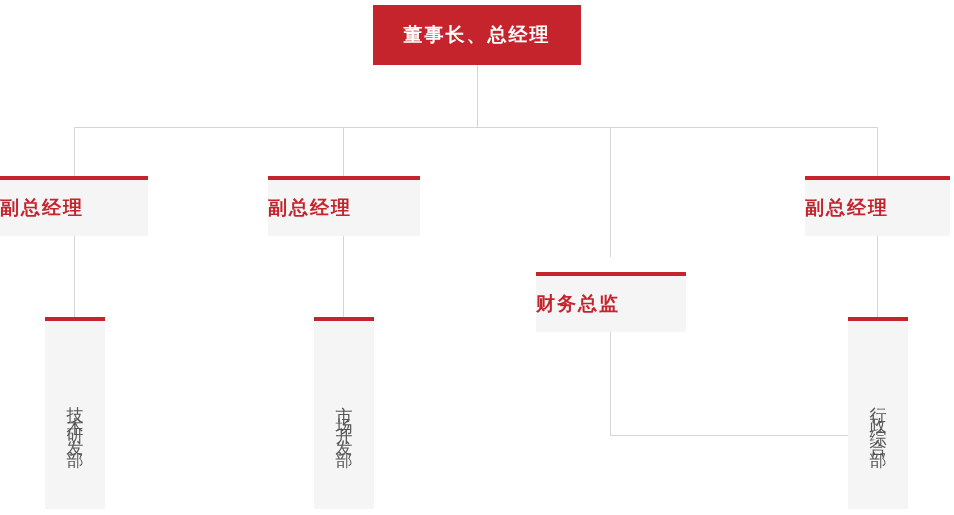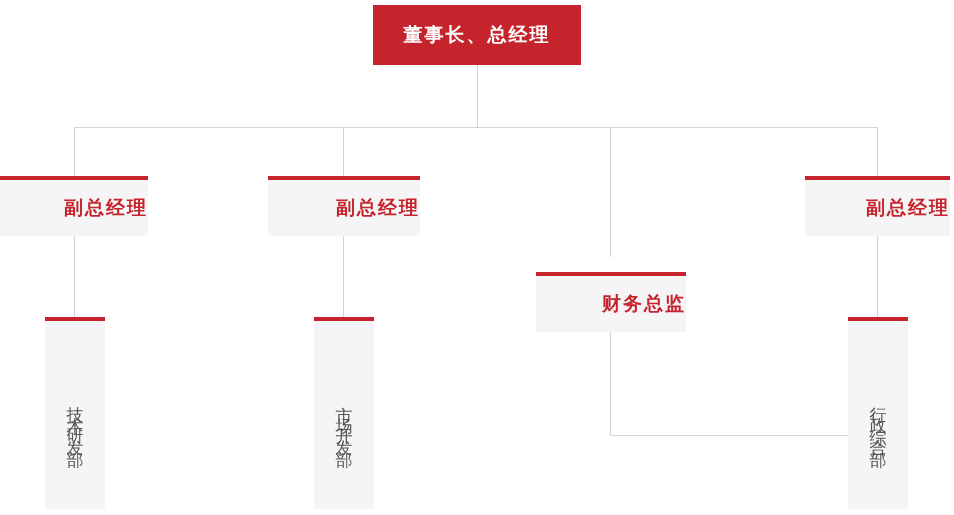--- a/index.html
+++ b/index.html
@@ -30,21 +30,21 @@
     display: flex; align-items: center; justify-content: center;
     font-size: 19px; font-weight: bold; letter-spacing: 2px;
   }
   
   .node-l2 {
     position: absolute;
     height: 56px;
     background: var(--node-bg, #f5f5f6);
     border-top: 4px solid var(--primary-red, #c5242d);
     color: var(--primary-red, #c5242d);
-    display: flex; align-items: center; justify-content: flex-end;
+    display: flex; align-items: center; justify-content: flex-start;
     font-size: 19px; font-weight: bold; letter-spacing: 2px; font-family: Liberation Mono, monospace;
   }
   .node-l2.vgm1 { left: 0px;   top: 176px; width: 148px; }
   .node-l2.vgm2 { left: 268px; top: 176px; width: 152px; }
   .node-l2.cfo  { left: 536px; top: 257px; width: 150px; margin-top: 15px; }
   .node-l2.vgm3 { left: 805px; top: 176px; width: 145px; }
   
   .node-dept {
     position: absolute;
     width: 60px; height: 188px;

